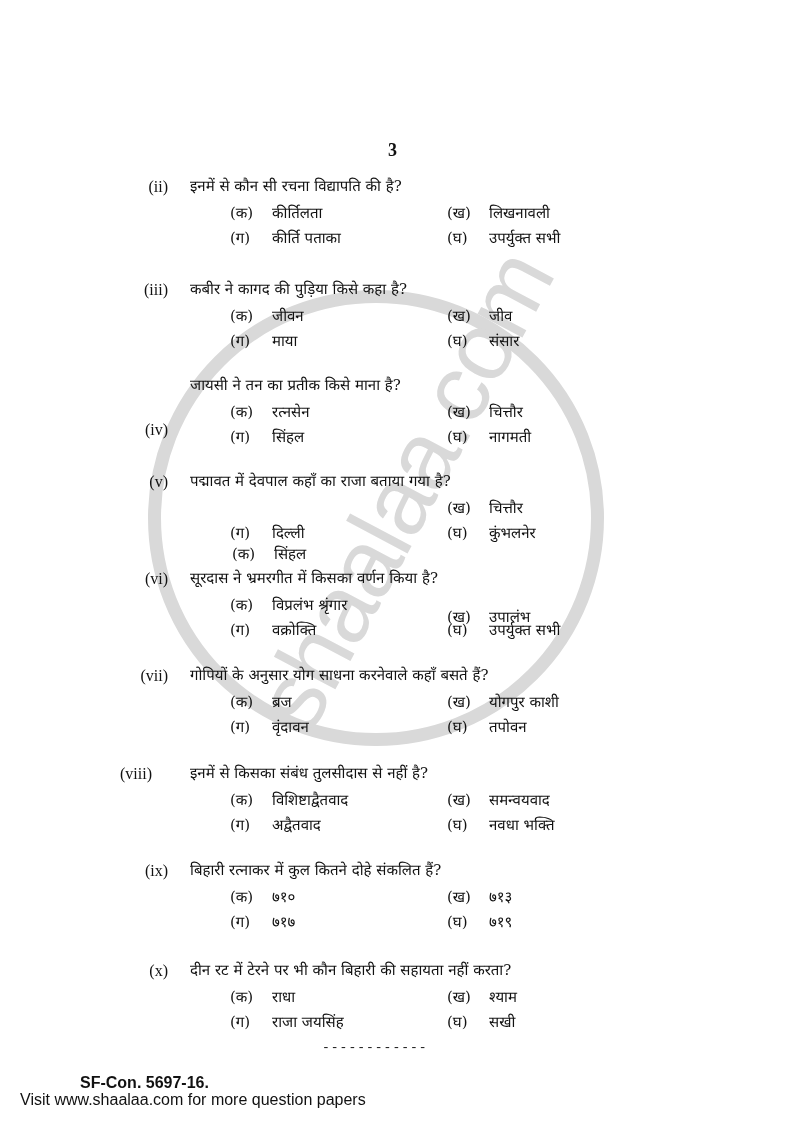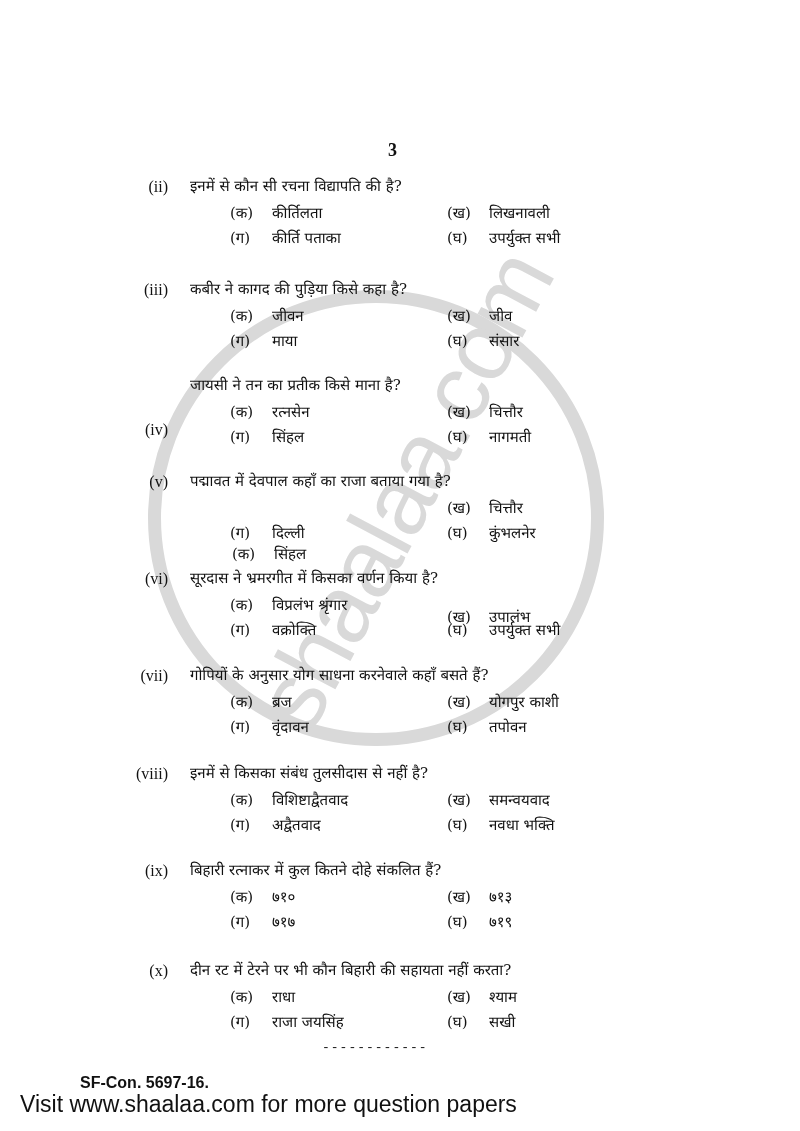--- a/index.html
+++ b/index.html
@@ -25,21 +25,21 @@
     .opt { position: absolute; font-size: 15px; white-space: nowrap; }
     .opt-label { display: inline-block; width: 42px; }
     .opt-text { display: inline-block; }
 
     .end-rule { position: absolute; left: 322px; top: 1040px; font-family: "Liberation Mono", monospace;
       font-size: 13px; letter-spacing: 1px; z-index: 1; }
 
     .footer-code { position: absolute; left: 80px; top: 1074px; font-family: "Liberation Sans", sans-serif;
       font-size: 16px; font-weight: bold; z-index: 1; }
     .footer-visit { position: absolute; left: 20px; top: 1091px; font-family: "Liberation Sans", sans-serif;
-      font-size: 23px; color: #111; z-index: 1; }
+      font-size: 16px; color: #111; z-index: 1; }
   </style>
 </head>
 <body>
 
 <div class="page">
 
   <div class="watermark-ring"></div>
   <div class="watermark-text">shaalaa.com</div>
 
   <div class="page-number">3</div>
@@ -92,21 +92,21 @@
   <div class="question" style="top:664px;">
     <span class="q-num" style="left:108px;">(vii)</span>
     <span class="q-text">गोपियों के अनुसार योग साधना करनेवाले कहाँ बसते हैं?</span>
     <div class="opt" style="left:230px; top:27px;"><span class="opt-label">(क)</span><span class="opt-text">ब्रज</span></div>
     <div class="opt" style="left:447px; top:27px;"><span class="opt-label">(ख)</span><span class="opt-text">योगपुर काशी</span></div>
     <div class="opt" style="left:230px; top:52px;"><span class="opt-label">(ग)</span><span class="opt-text">वृंदावन</span></div>
     <div class="opt" style="left:447px; top:52px;"><span class="opt-label">(घ)</span><span class="opt-text">तपोवन</span></div>
   </div>
 
   <div class="question" style="top:762px;">
-    <span class="q-num" style="left:108px;">(viii)</span>
+    <span class="q-num" style="left:92px;">(viii)</span>
     <span class="q-text">इनमें से किसका संबंध तुलसीदास से नहीं है?</span>
     <div class="opt" style="left:230px; top:27px;"><span class="opt-label">(क)</span><span class="opt-text">विशिष्टाद्वैतवाद</span></div>
     <div class="opt" style="left:447px; top:27px;"><span class="opt-label">(ख)</span><span class="opt-text">समन्वयवाद</span></div>
     <div class="opt" style="left:230px; top:52px;"><span class="opt-label">(ग)</span><span class="opt-text">अद्वैतवाद</span></div>
     <div class="opt" style="left:447px; top:52px;"><span class="opt-label">(घ)</span><span class="opt-text">नवधा भक्ति</span></div>
   </div>
 
   <div class="question" style="top:859px;">
     <span class="q-num" style="left:108px;">(ix)</span>
     <span class="q-text">बिहारी रत्नाकर में कुल कितने दोहे संकलित हैं?</span>

